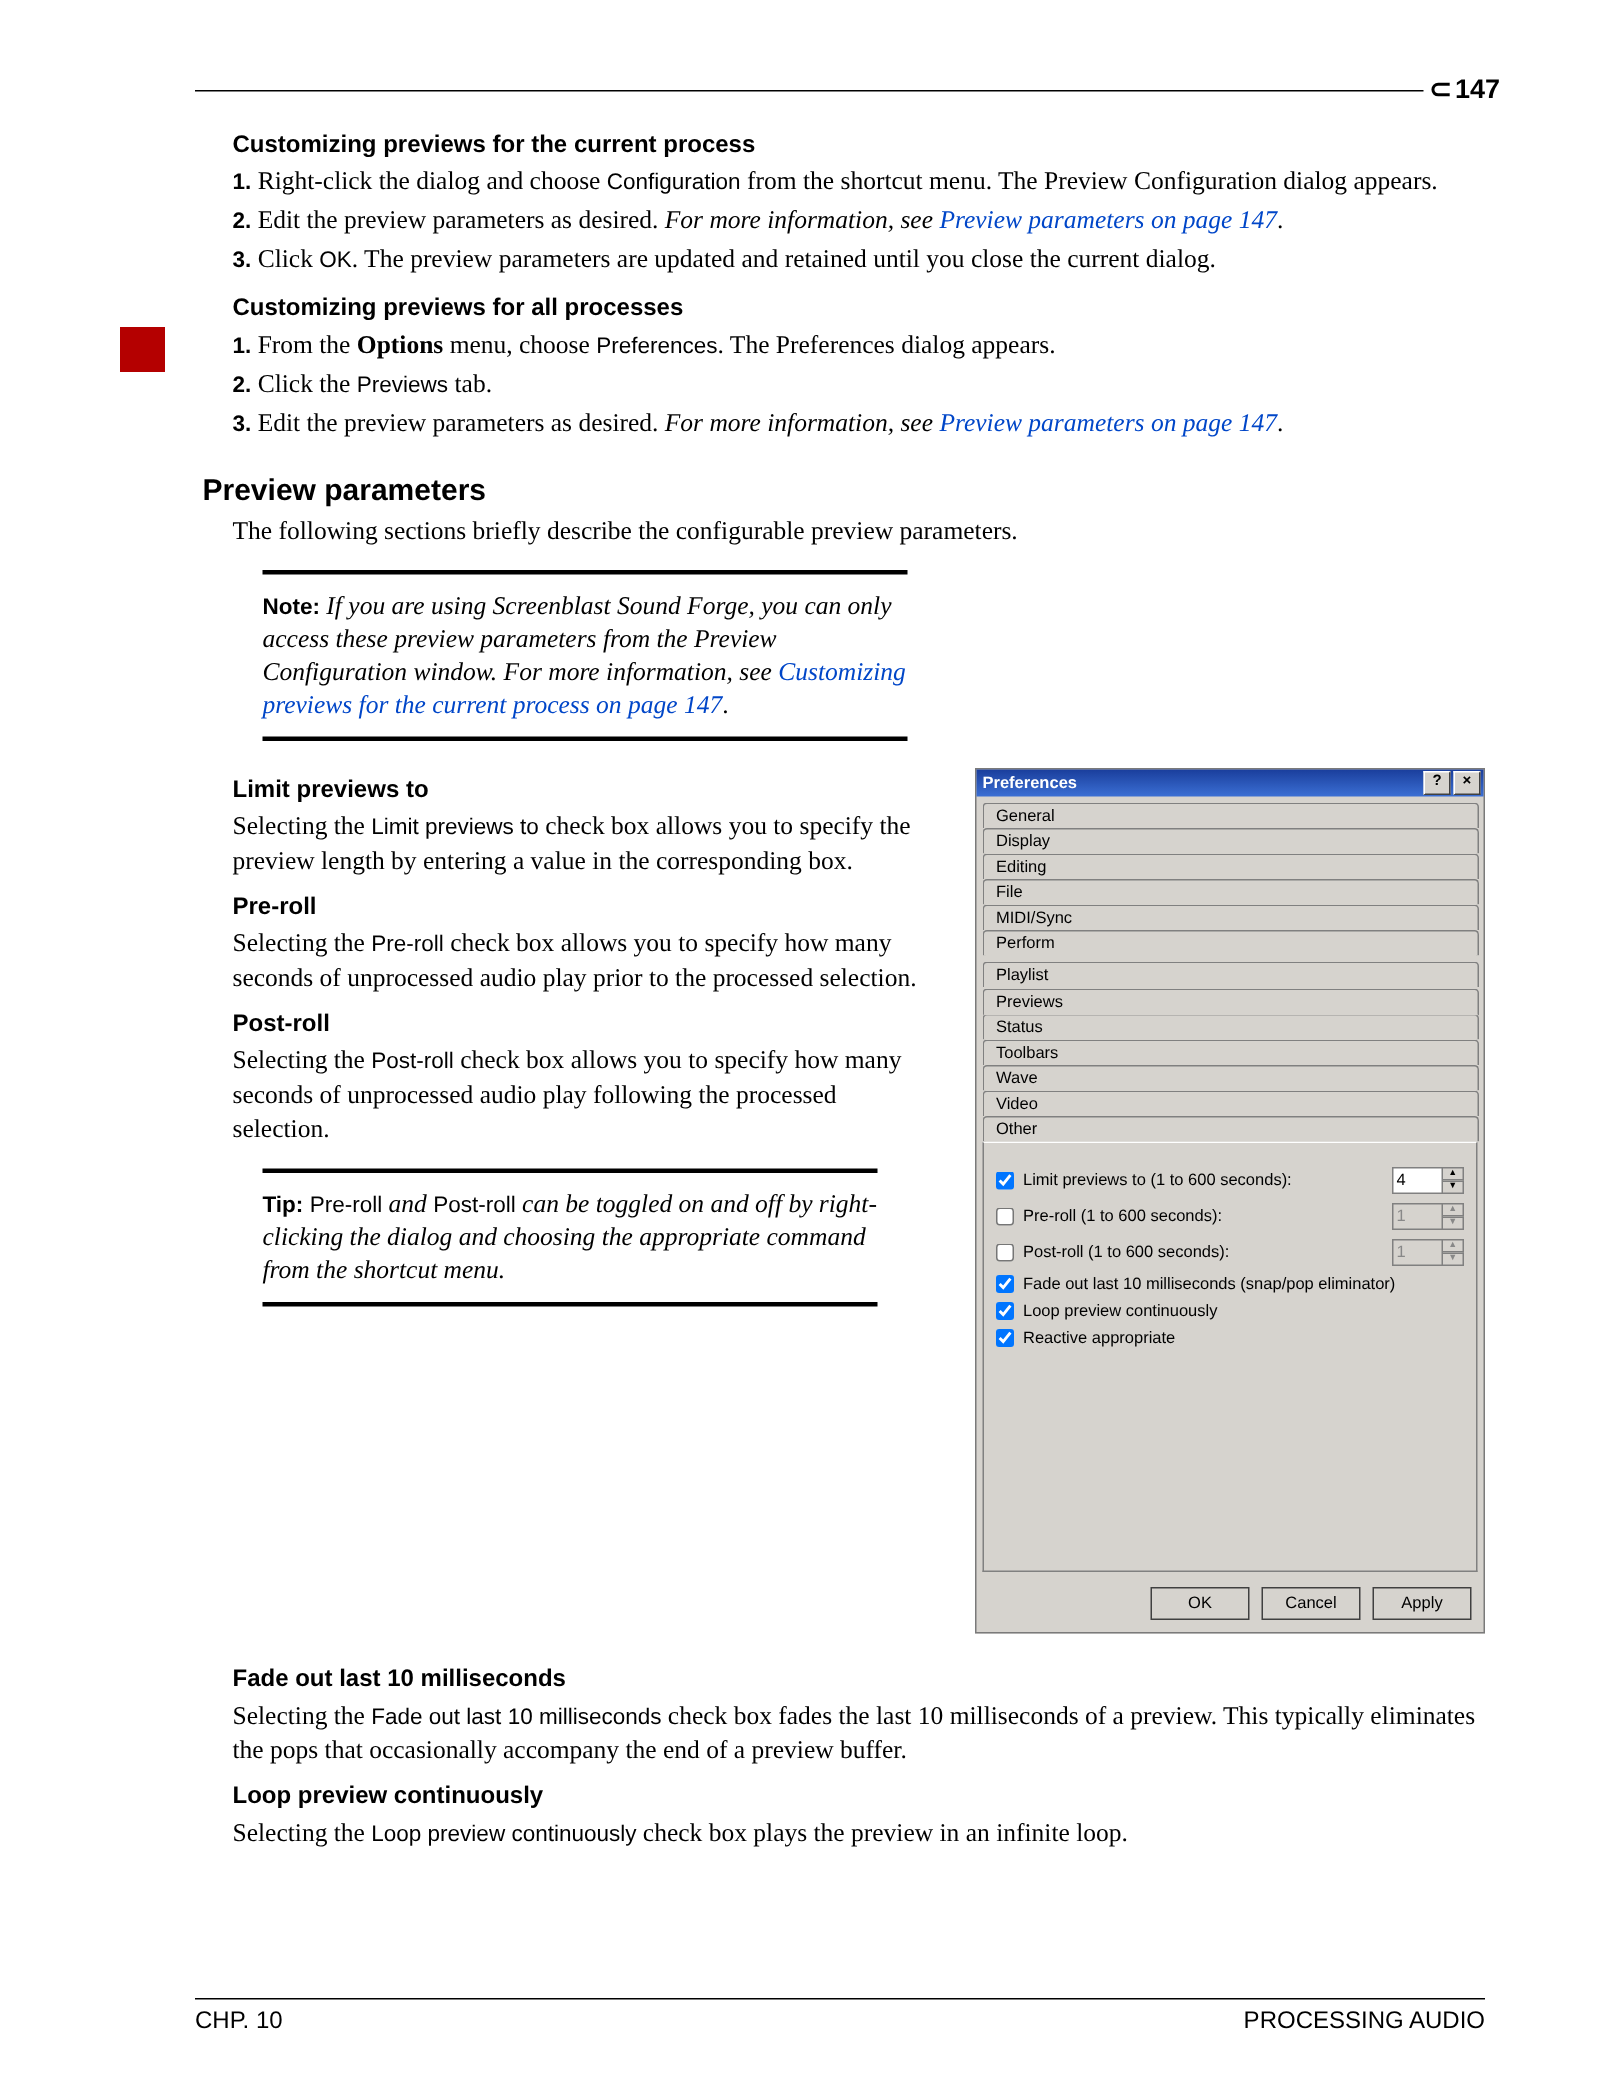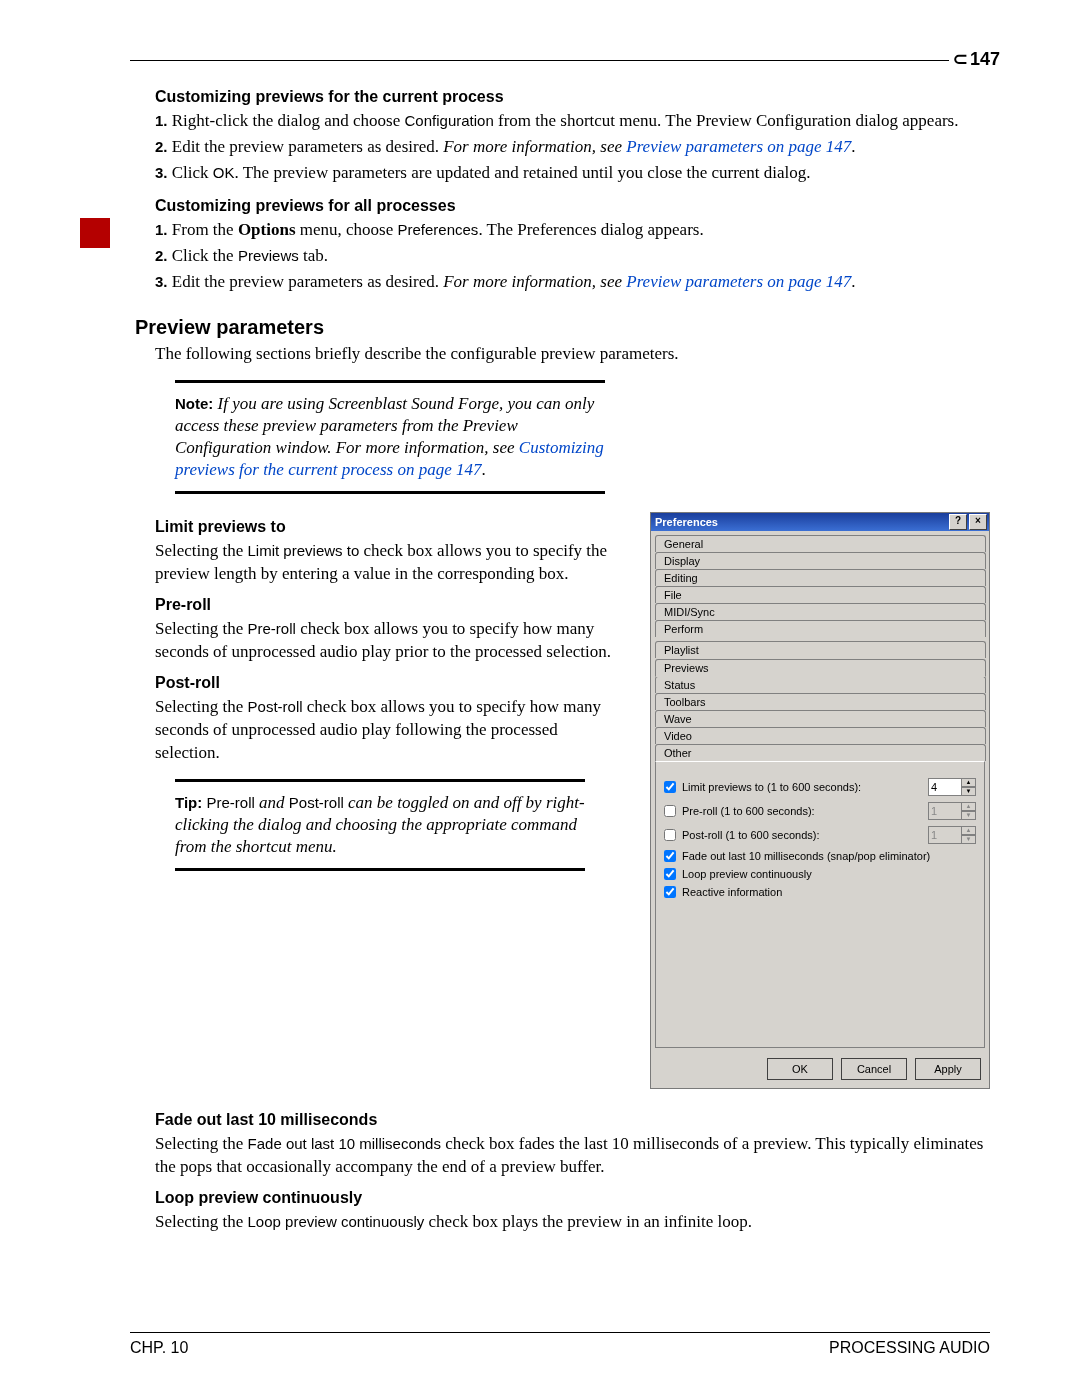--- a/index.html
+++ b/index.html
@@ -379,21 +379,21 @@
               </div>
             <div class="row">
                 <div class="chk">
               <input type="checkbox" checked="" style="">
               <label>Loop preview continuously</label>
             </div>
               </div>
             <div class="row">
                 <div class="chk">
               <input type="checkbox" checked="" style="">
-              <label>Reactive information</label>
+              <label>Reactive appropriate</label>
             </div>
               </div>
           </div>
           <div class="dialog-buttons">
             <button class="dlg-btn">OK</button>
             <button class="dlg-btn">Cancel</button>
             <button class="dlg-btn">Apply</button>
           </div>
         </div>
       </div>

